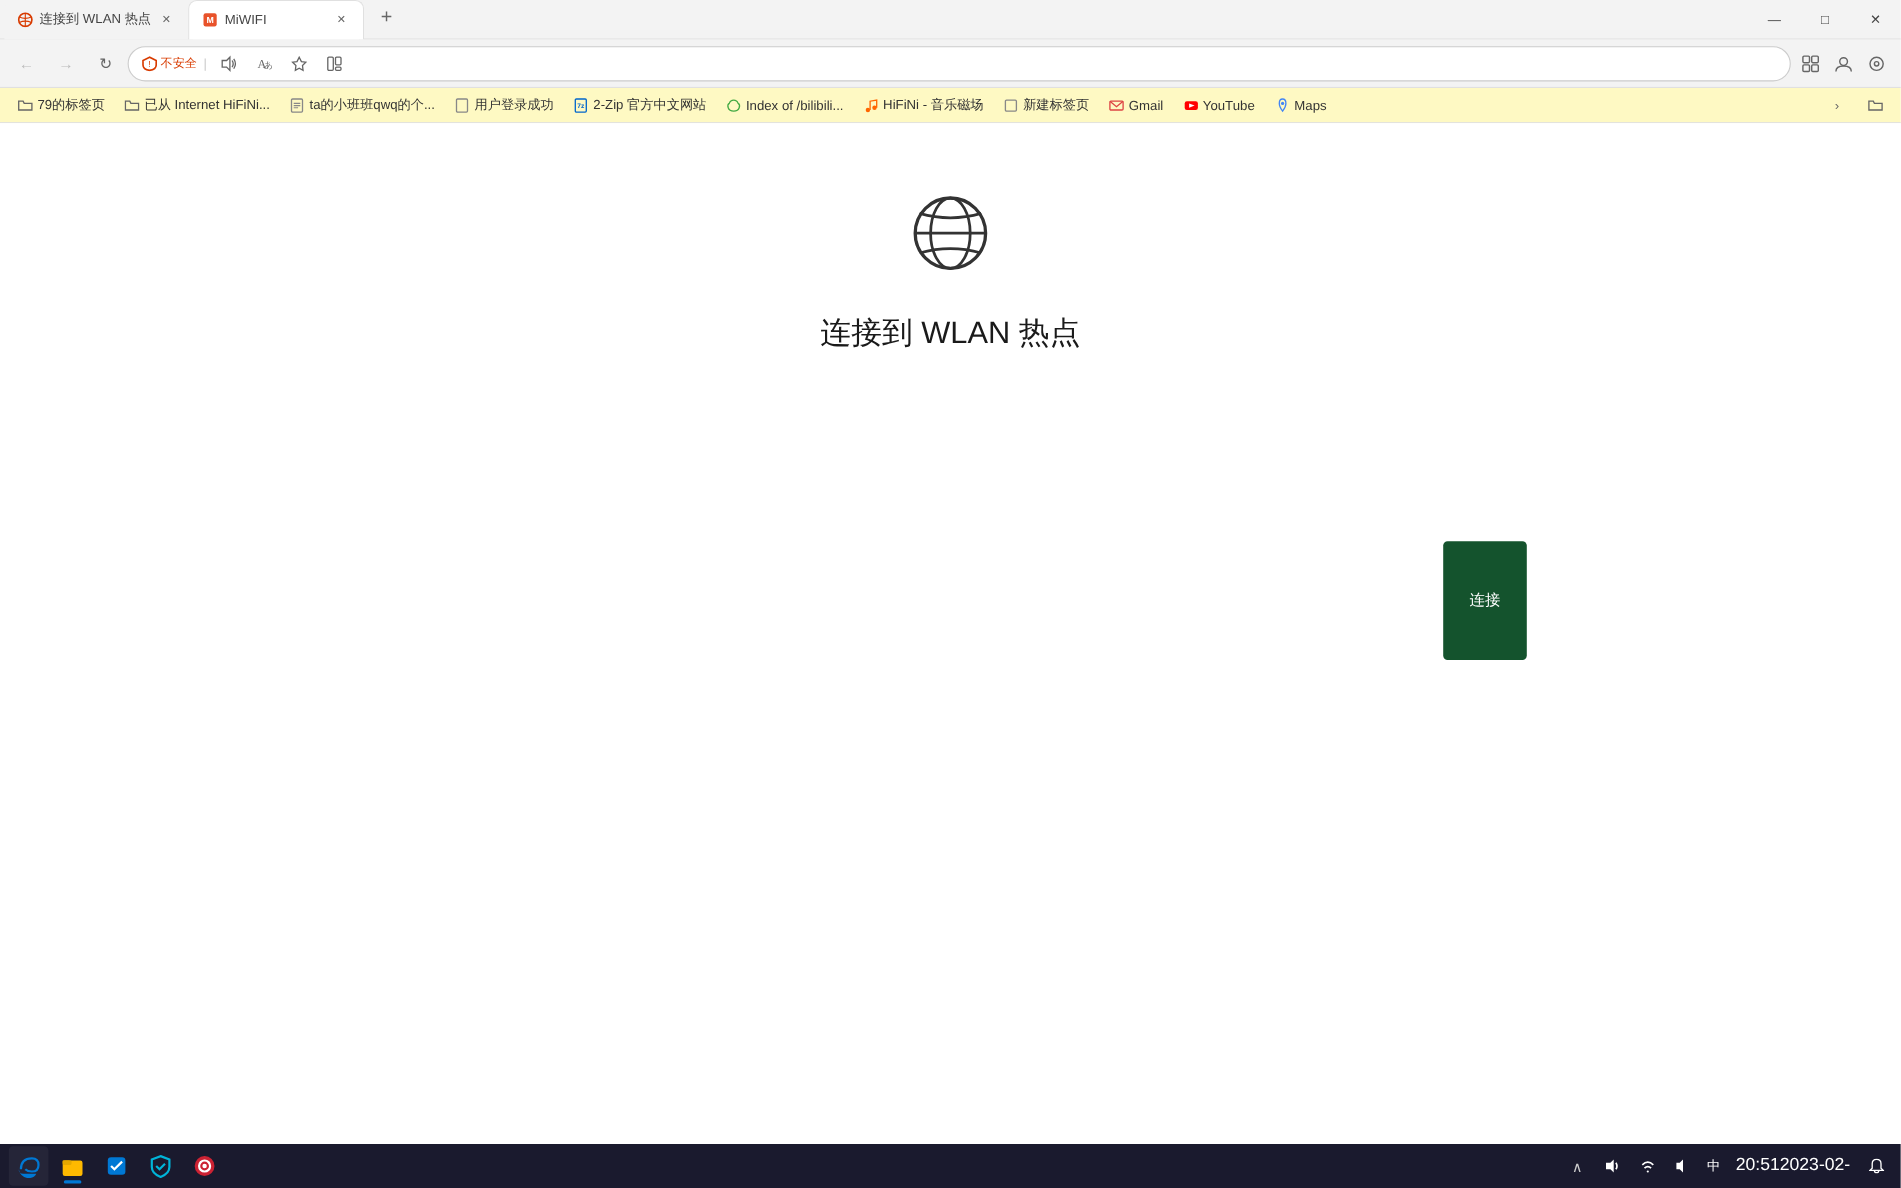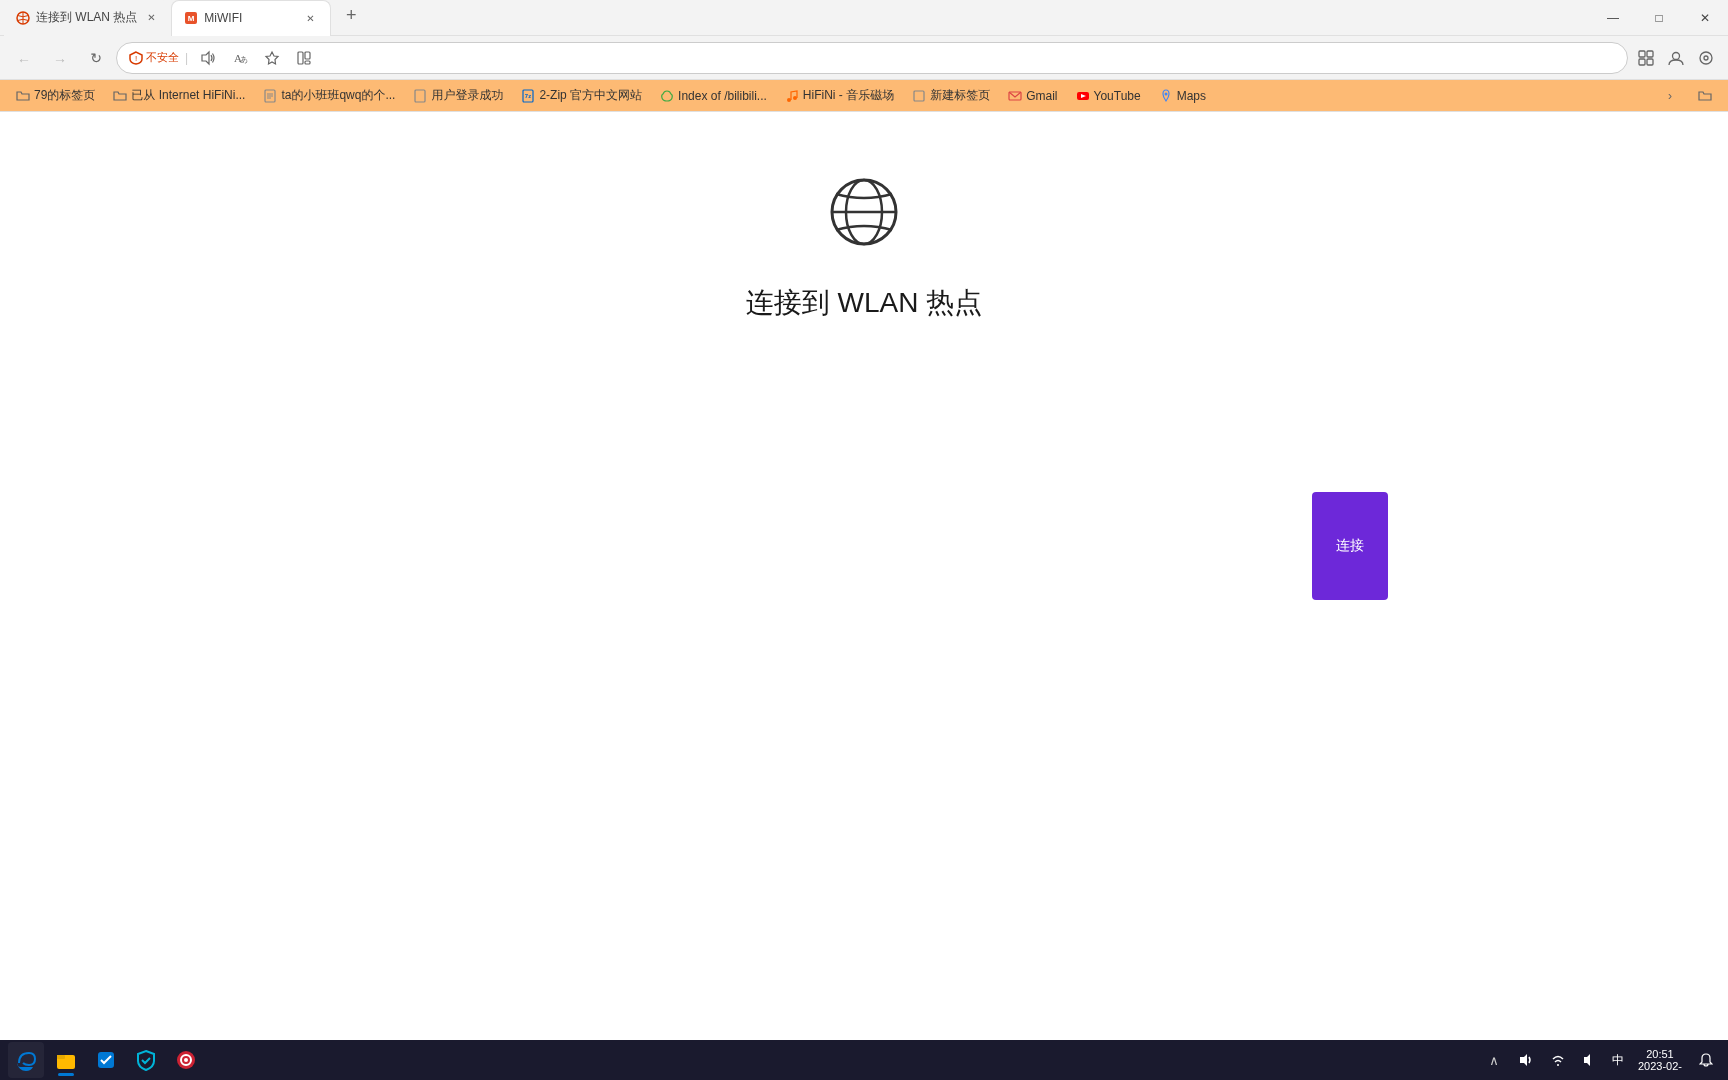--- a/index.html
+++ b/index.html
@@ -91,21 +91,21 @@
     .url-text { color: #333; font-size: 13px; flex: 1; }
     .url-icons { display: flex; align-items: center; gap: 4px; }
     .url-icon-btn { width: 28px; height: 28px; display: flex; align-items: center; justify-content: center; border-radius: 50%; cursor: pointer; font-size: 14px; color: #666; }
     .toolbar-icons { display: flex; align-items: center; gap: 2px; }
 
     
     .bookmarks-bar {
       display: flex;
       align-items: center;
       height: 32px;
-      background: #fdba74;
+      background: #fef9c3;
       padding: 0 8px;
       gap: 2px;
       border-bottom: 1px solid #e0e0e0;
       font-size: 12px;
       overflow: hidden;
     }
     .bookmark-item {
       display: flex;
       align-items: center;
       padding: 2px 8px;
@@ -146,21 +146,21 @@
     .wlan-desc {
       font-size: 15px;
       color: #444;
       line-height: 1.6;
     }
     .wlan-desc strong { font-weight: 700; }
     .connect-btn {
       position: absolute;
       right: 340px;
       top: calc(36px + 44px + 32px + 60px + 80px + 32px + 60px + 60px);
-      background: #6d28d9;
+      background: #14532d;
       color: #fff;
       border: none;
       padding: 10px 24px;
       font-size: 14px;
       border-radius: 4px;
       cursor: pointer;
     }
 
     
     .taskbar {
@@ -192,23 +192,22 @@
     .taskbar-right {
       margin-left: auto;
       display: flex;
       align-items: center;
       gap: 4px;
       color: #fff;
       font-size: 12px;
     }
     .taskbar-clock {
       display: flex;
-      flex-direction: column;
-      align-items: center;
-      font-size: 11px;
+      align-items: center;
+      font-size: 16px;
       color: #fff;
       padding: 0 6px;
     }
     .taskbar-sys-icon {
       width: 28px; height: 36px; display: flex; align-items: center; justify-content: center;
       cursor: pointer; color: #ccc; font-size: 13px;
     }
     .lang-btn {
       color: #fff; font-size: 12px; padding: 0 4px; cursor: pointer;
     }

